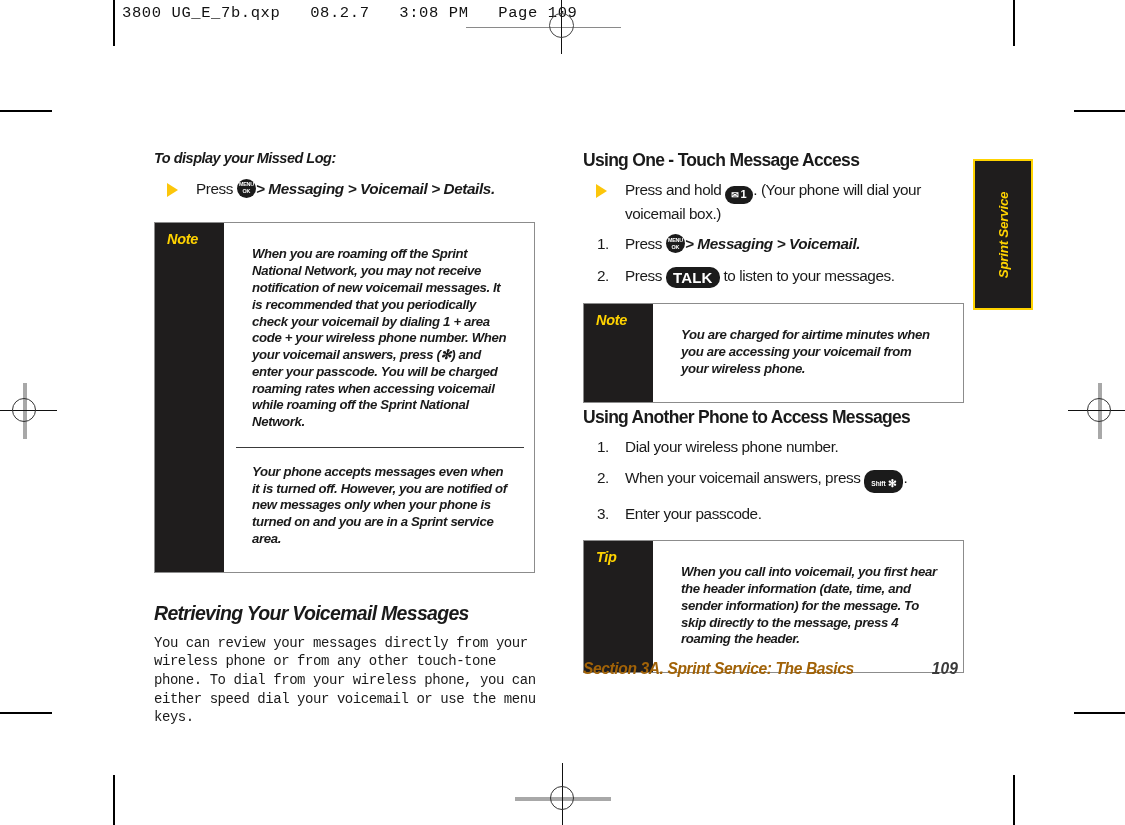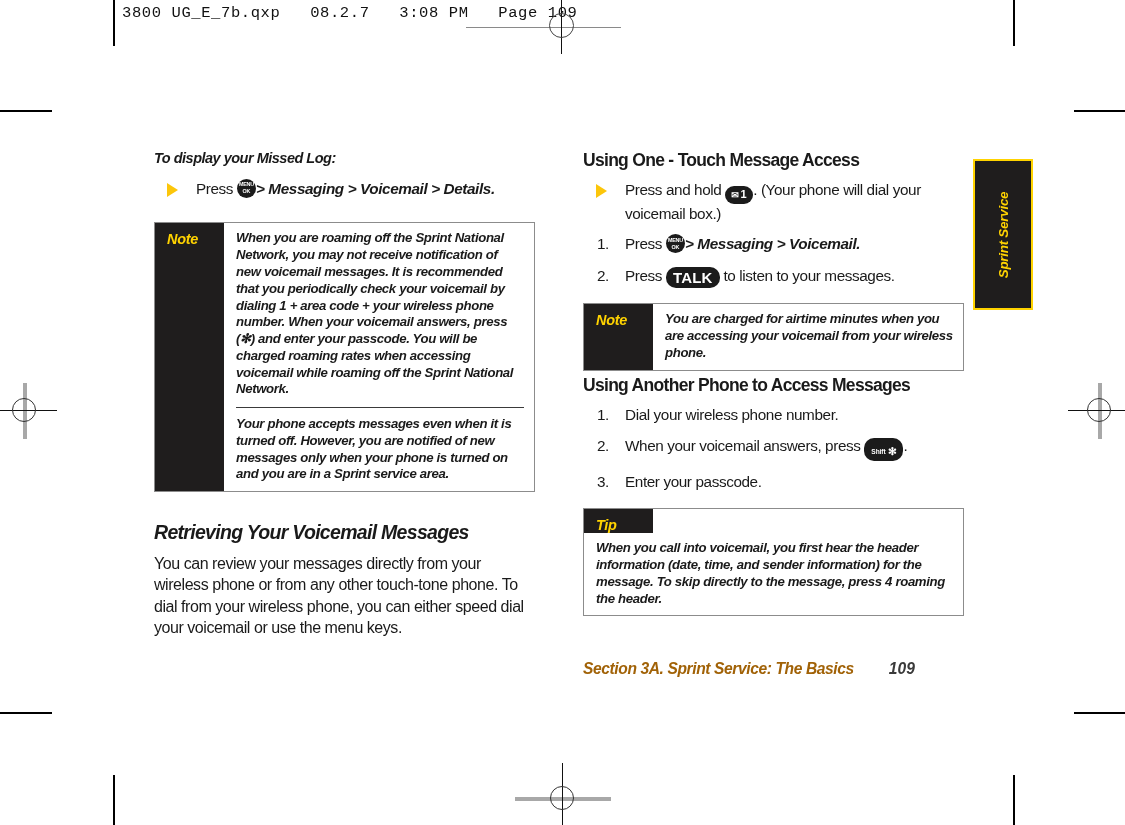--- a/index.html
+++ b/index.html
@@ -131,23 +131,24 @@
   }
   .lead-italic {
     font-size: 14.5px;
     font-style: italic;
     font-weight: bold;
     letter-spacing: -0.5px;
     margin: 0 0 13px 0;
   }
   p.body {
     margin: 0;
-    font-size: 16px;
+    font-size: 14px;
     line-height: 1.33;
     letter-spacing: -0.45px;
+    font-family: Liberation Mono, monospace;
   }
 
   
   .bullet-row {
     position: relative;
     padding-left: 42px;
     font-size: 15.3px;
     line-height: 1.34;
     letter-spacing: -0.4px;
     margin-bottom: 10px;
@@ -247,21 +248,21 @@
   .callout .body-cell {
     flex: 1 1 auto;
     padding: 7px 10px 8px 12px;
     font-size: 13.2px;
     font-style: italic;
     font-weight: bold;
     line-height: 1.27;
     letter-spacing: -0.35px;
     color: #1a1a1a;
   }
-  .callout .body-cell p { margin: 0; }
+  .callout .body-cell p { margin: 16px; }
   .callout .body-cell hr {
     border: none;
     border-top: 1px solid #3a3a3a;
     margin: 9px 0 8px 0;
   }
   .callout .body-cell .bold-num { font-weight: bold; font-style: italic; }
 
   
   .thumb-tab {
     position: absolute;
@@ -292,21 +293,21 @@
     align-items: baseline;
   }
   .footer .f-title {
     font-size: 15.6px;
     font-style: italic;
     font-weight: bold;
     letter-spacing: -0.4px;
     color: #a16207;
   }
   .footer .f-page {
-    margin-left: 35px;
+    margin-left: 78px;
     font-size: 15.6px;
     font-style: italic;
     font-weight: bold;
     color: #3a3a3a;
   }
 </style>
 </head>
 <body>
 
 <div class="page">
@@ -420,21 +421,21 @@
       <span class="key key-shift">
         <span class="sh">Shift</span><span class="st">✻</span>
       </span><span>.</span>
     </div>
 
     <div class="num-row">
       <span class="num">3.</span>
       <span>Enter your passcode.</span>
     </div>
 
-    <div class="callout" style="margin-top:16px; width:381px;flex-direction:column;">
+    <div class="callout" style="margin-top:16px; width:381px;">
       <div class="label-cell" style="width:57px;">Tip</div>
       <div class="body-cell">
         <p><span>When you call into voicemail, you first hear the header information (date, time, and sender information) for the message. To skip directly to the message, press </span><span class="bold-num">4</span><span> roaming the header.</span></p>
       </div>
     </div>
   </div>
 
   <div class="thumb-tab">
     <span>Sprint Service</span>
   </div>

